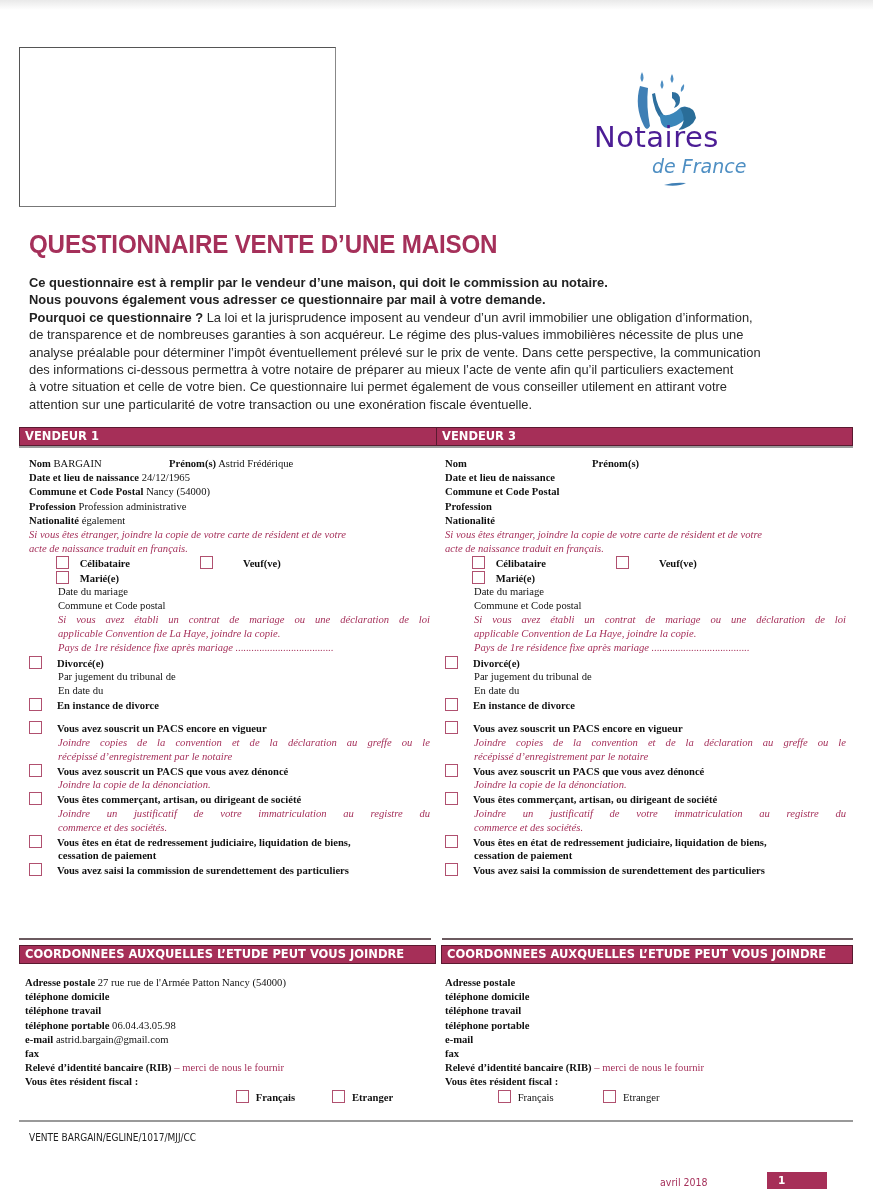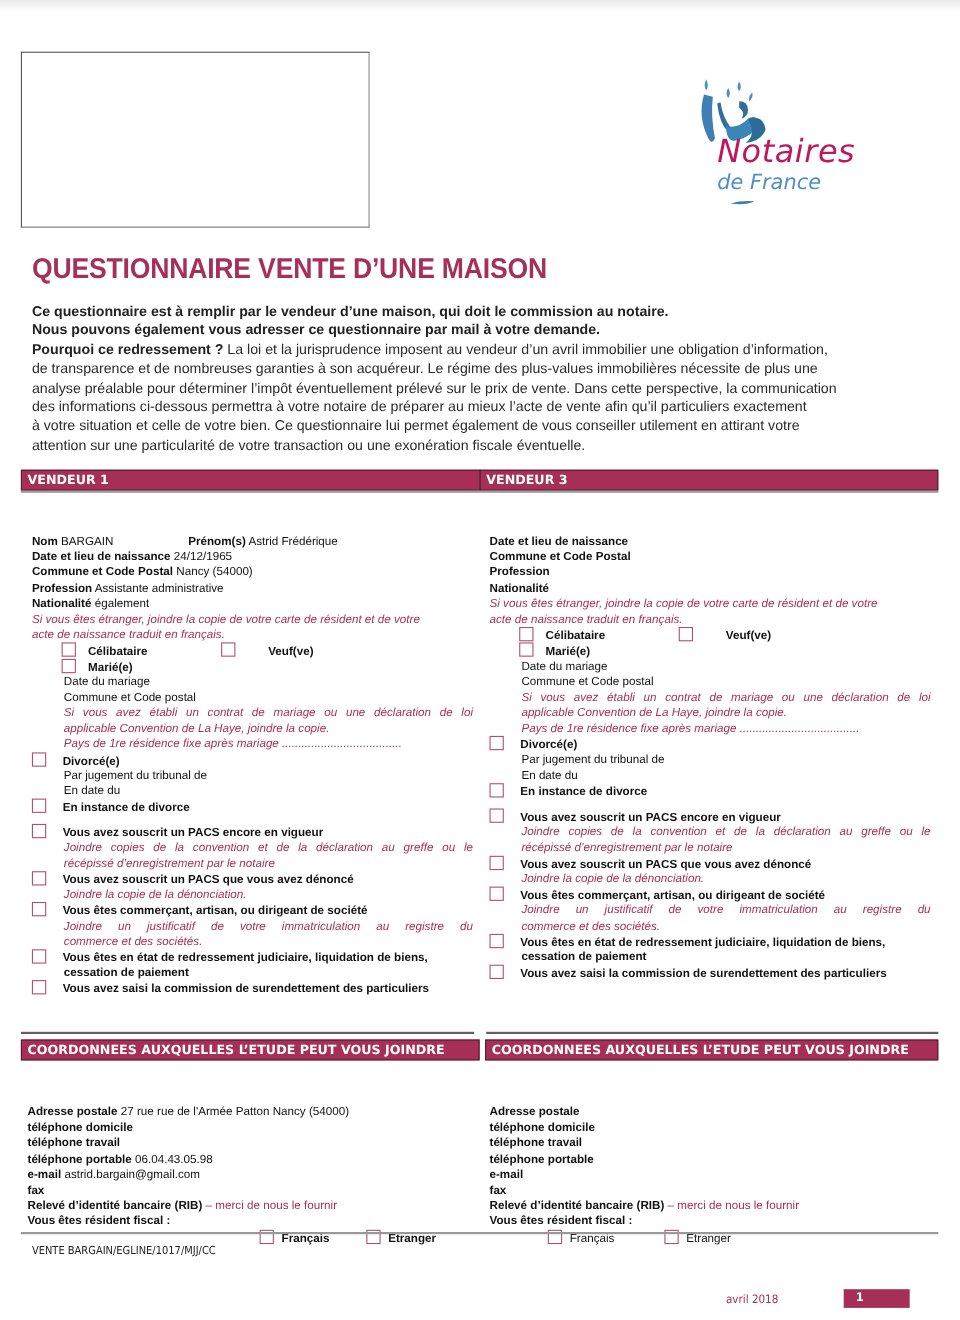--- a/index.html
+++ b/index.html
@@ -3,34 +3,34 @@
 <meta charset="utf-8">
 <style>
   * { box-sizing: border-box; margin: 0; padding: 0; }
   html, body { width: 873px; height: 1200px; background: #ffffff; overflow: hidden; }
   body { position: relative; font-family: "Liberation Sans", sans-serif; color: #111; }
   .topshade { position: absolute; left: 0; top: 0; width: 873px; height: 10px;
     background: linear-gradient(#e9e9e9, #ffffff); }
   .address-box { position: absolute; left: 19px; top: 47px; width: 317px; height: 160px;
     border: 1.5px solid #555; border-right-color: #888; border-bottom-color: #777; background: #fff; }
   .logo { position: absolute; left: 618px; top: 44px; width: 180px; height: 150px; }
-  .logo-name { position: absolute; left: 652px; top: 120px; font-family: "DejaVu Sans", sans-serif;
-    font-style: italic; font-size: 29px; color: #be185d; letter-spacing: 0.5px; }
+  .logo-name { position: absolute; left: 594px; top: 120px; font-family: "DejaVu Sans", sans-serif;
+    font-size: 29px; color: #4c1d95; letter-spacing: 0.5px; }
   .logo-sub { position: absolute; left: 652px; top: 155px; font-family: "DejaVu Sans", sans-serif;
     font-style: italic; font-size: 19px; color: #4f8fc3; }
   .title { position: absolute; left: 29px; top: 229px; font-family: "Liberation Sans", sans-serif;
     font-size: 26px; font-weight: bold; color: #a5305a; letter-spacing: -0.2px; transform: scaleX(0.93); transform-origin: left; }
   .intro { position: absolute; left: 29px; top: 274px; width: 820px; font-size: 12.9px; line-height: 17.4px; color: #2a2a2a; }
   .intro .b { font-weight: bold; color: #222; }
   .intro p { white-space: nowrap; }
   .bar { position: absolute; height: 19px; background: #a62f58; border: 1px solid #5a1a30;
     color: #fff; font-weight: bold; font-size: 12.5px; line-height: 17px; padding-left: 5px; }
   .bar span { font-family: "DejaVu Sans", sans-serif; font-size: 11.5px; }
   .bar-under { position: absolute; height: 2px; background: #9a9a9a; }
-  .col { position: absolute; font-family: Liberation Sans, sans-serif; font-size: 10.6px; line-height: 14.2px; color: #111; margin-top: 28px; }
+  .col { position: absolute; font-family: Liberation Serif, serif; font-size: 10.6px; line-height: 14.2px; color: #111; }
   .col .row { white-space: nowrap; height: 14.2px; }
   .lbl { font-weight: bold; }
   .red { color: #a5305a; font-style: italic; }
   .redn { color: #a5305a; }
   .cb { display: inline-block; width: 13px; height: 13px; border: 1.3px solid #b0506f; vertical-align: -2px; background: #fff; }
   .just { text-align: justify; text-align-last: justify; white-space: nowrap; }
   .divider { position: absolute; height: 2px; background: #6b5a5f; }
   .footer-ref { position: absolute; left: 29px; top: 1132px; font-family: "DejaVu Sans", sans-serif; font-size: 10px; color: #222; transform: scaleX(0.9); transform-origin: left; }
   .footer-date { position: absolute; left: 660px; top: 1176px; font-family: "DejaVu Sans", sans-serif; font-size: 10.5px; color: #a5305a; transform: scaleX(0.9); transform-origin: left; }
   .page-num { position: absolute; left: 767px; top: 1172px; width: 60px; height: 17px; background: #a62f58;
@@ -56,21 +56,21 @@
   <path d="M46 141 q10 -3 22 -2 q-8 4 -22 2 z" fill="#3f7fb5"></path>
 </svg>
 <div class="logo-name">Notaires</div>
 <div class="logo-sub">de France</div>
 
 <div class="title">QUESTIONNAIRE VENTE D’UNE MAISON</div>
 
 <div class="intro">
   <p class="b">Ce questionnaire est à remplir par le vendeur d’une maison, qui doit le commission au notaire.</p>
   <p class="b">Nous pouvons également vous adresser ce questionnaire par mail à votre demande.</p>
-  <p><span class="b">Pourquoi ce redressement</span><span class="b"> ? </span><span>La loi et la jurisprudence imposent au vendeur d’un avril immobilier une obligation d’information,</span></p>
+  <p><span class="b">Pourquoi ce questionnaire</span><span class="b"> ? </span><span>La loi et la jurisprudence imposent au vendeur d’un avril immobilier une obligation d’information,</span></p>
   <p>de transparence et de nombreuses garanties à son acquéreur. Le régime des plus-values immobilières nécessite de plus une</p>
   <p>analyse préalable pour déterminer l’impôt éventuellement prélevé sur le prix de vente. Dans cette perspective, la communication</p>
   <p>des informations ci-dessous permettra à votre notaire de préparer au mieux l’acte de vente afin qu’il particuliers exactement</p>
   <p>à votre situation et celle de votre bien. Ce questionnaire lui permet également de vous conseiller utilement en attirant votre</p>
   <p>attention sur une particularité de votre transaction ou une exonération fiscale éventuelle.</p>
 </div>
 
 <div class="bar" style="left:19px; top:427px; width:418px;"><span>VENDEUR 1</span></div>
 <div class="bar" style="left:436px; top:427px; width:417px;"><span>VENDEUR 3</span></div>
 <div class="bar-under" style="left:19px; top:446px; width:834px;"></div>
@@ -78,21 +78,21 @@
 <div class="col" style="left:29px; top:457px; width:400px;">
   <div class="row">
     <span class="lbl">Nom</span>
     <span>BARGAIN</span>
     <span style="display:inline-block; width:62px;"></span>
     <span class="lbl">Prénom(s)</span>
     <span>Astrid Frédérique</span>
   </div>
   <div class="row"><span class="lbl">Date et lieu de naissance</span> <span>24/12/1965</span></div>
   <div class="row"><span class="lbl">Commune et Code Postal</span> <span>Nancy (54000)</span></div>
-  <div class="row"><span class="lbl">Profession</span> <span>Assistante administrative</span></div>
+  <div class="row"><span class="lbl">Profession</span> <span>Profession administrative</span></div>
   <div class="row"><span class="lbl">Nationalité</span> <span>également</span></div>
   <div class="row red">Si vous êtes étranger, joindre la copie de votre carte de résident et de votre</div>
   <div class="row red">acte de naissance traduit en français.</div>
   <div class="row" style="padding-left:27px;">
     <span class="cb"></span>
     <span class="lbl" style="margin-left:8px; display:inline-block; width:118px;">Célibataire</span>
     <span class="cb"></span>
     <span class="lbl" style="margin-left:27px;">Veuf(ve)</span>
   </div>
   <div class="row" style="padding-left:27px;">
@@ -116,20 +116,23 @@
   <div class="row red" style="padding-left:29px;">Joindre la copie de la dénonciation.</div>
   <div class="row"><span class="cb"></span><span class="lbl" style="margin-left:15px;">Vous êtes commerçant, artisan, ou dirigeant de société</span></div>
   <div class="row red just" style="margin-left:29px; width:372px;">Joindre un justificatif de votre immatriculation au registre du</div>
   <div class="row red" style="padding-left:29px;">commerce et des sociétés.</div>
   <div class="row"><span class="cb"></span><span class="lbl" style="margin-left:15px;">Vous êtes en état de redressement judiciaire, liquidation de biens,</span></div>
   <div class="row lbl" style="padding-left:29px;">cessation de paiement</div>
   <div class="row"><span class="cb"></span><span class="lbl" style="margin-left:15px;">Vous avez saisi la commission de surendettement des particuliers</span></div>
 </div>
 
 <div class="col" style="left:445px; top:457px; width:405px;">
+  <div class="row">
+    <span class="lbl" style="display:inline-block; width:147px;">Nom</span><span class="lbl">Prénom(s)</span>
+  </div>
   <div class="row"><span class="lbl">Date et lieu de naissance</span></div>
   <div class="row"><span class="lbl">Commune et Code Postal</span></div>
   <div class="row"><span class="lbl">Profession</span></div>
   <div class="row"><span class="lbl">Nationalité</span></div>
   <div class="row red">Si vous êtes étranger, joindre la copie de votre carte de résident et de votre</div>
   <div class="row red">acte de naissance traduit en français.</div>
   <div class="row" style="padding-left:27px;">
     <span class="cb"></span>
     <span class="lbl" style="margin-left:8px; display:inline-block; width:118px;">Célibataire</span>
     <span class="cb"></span>

